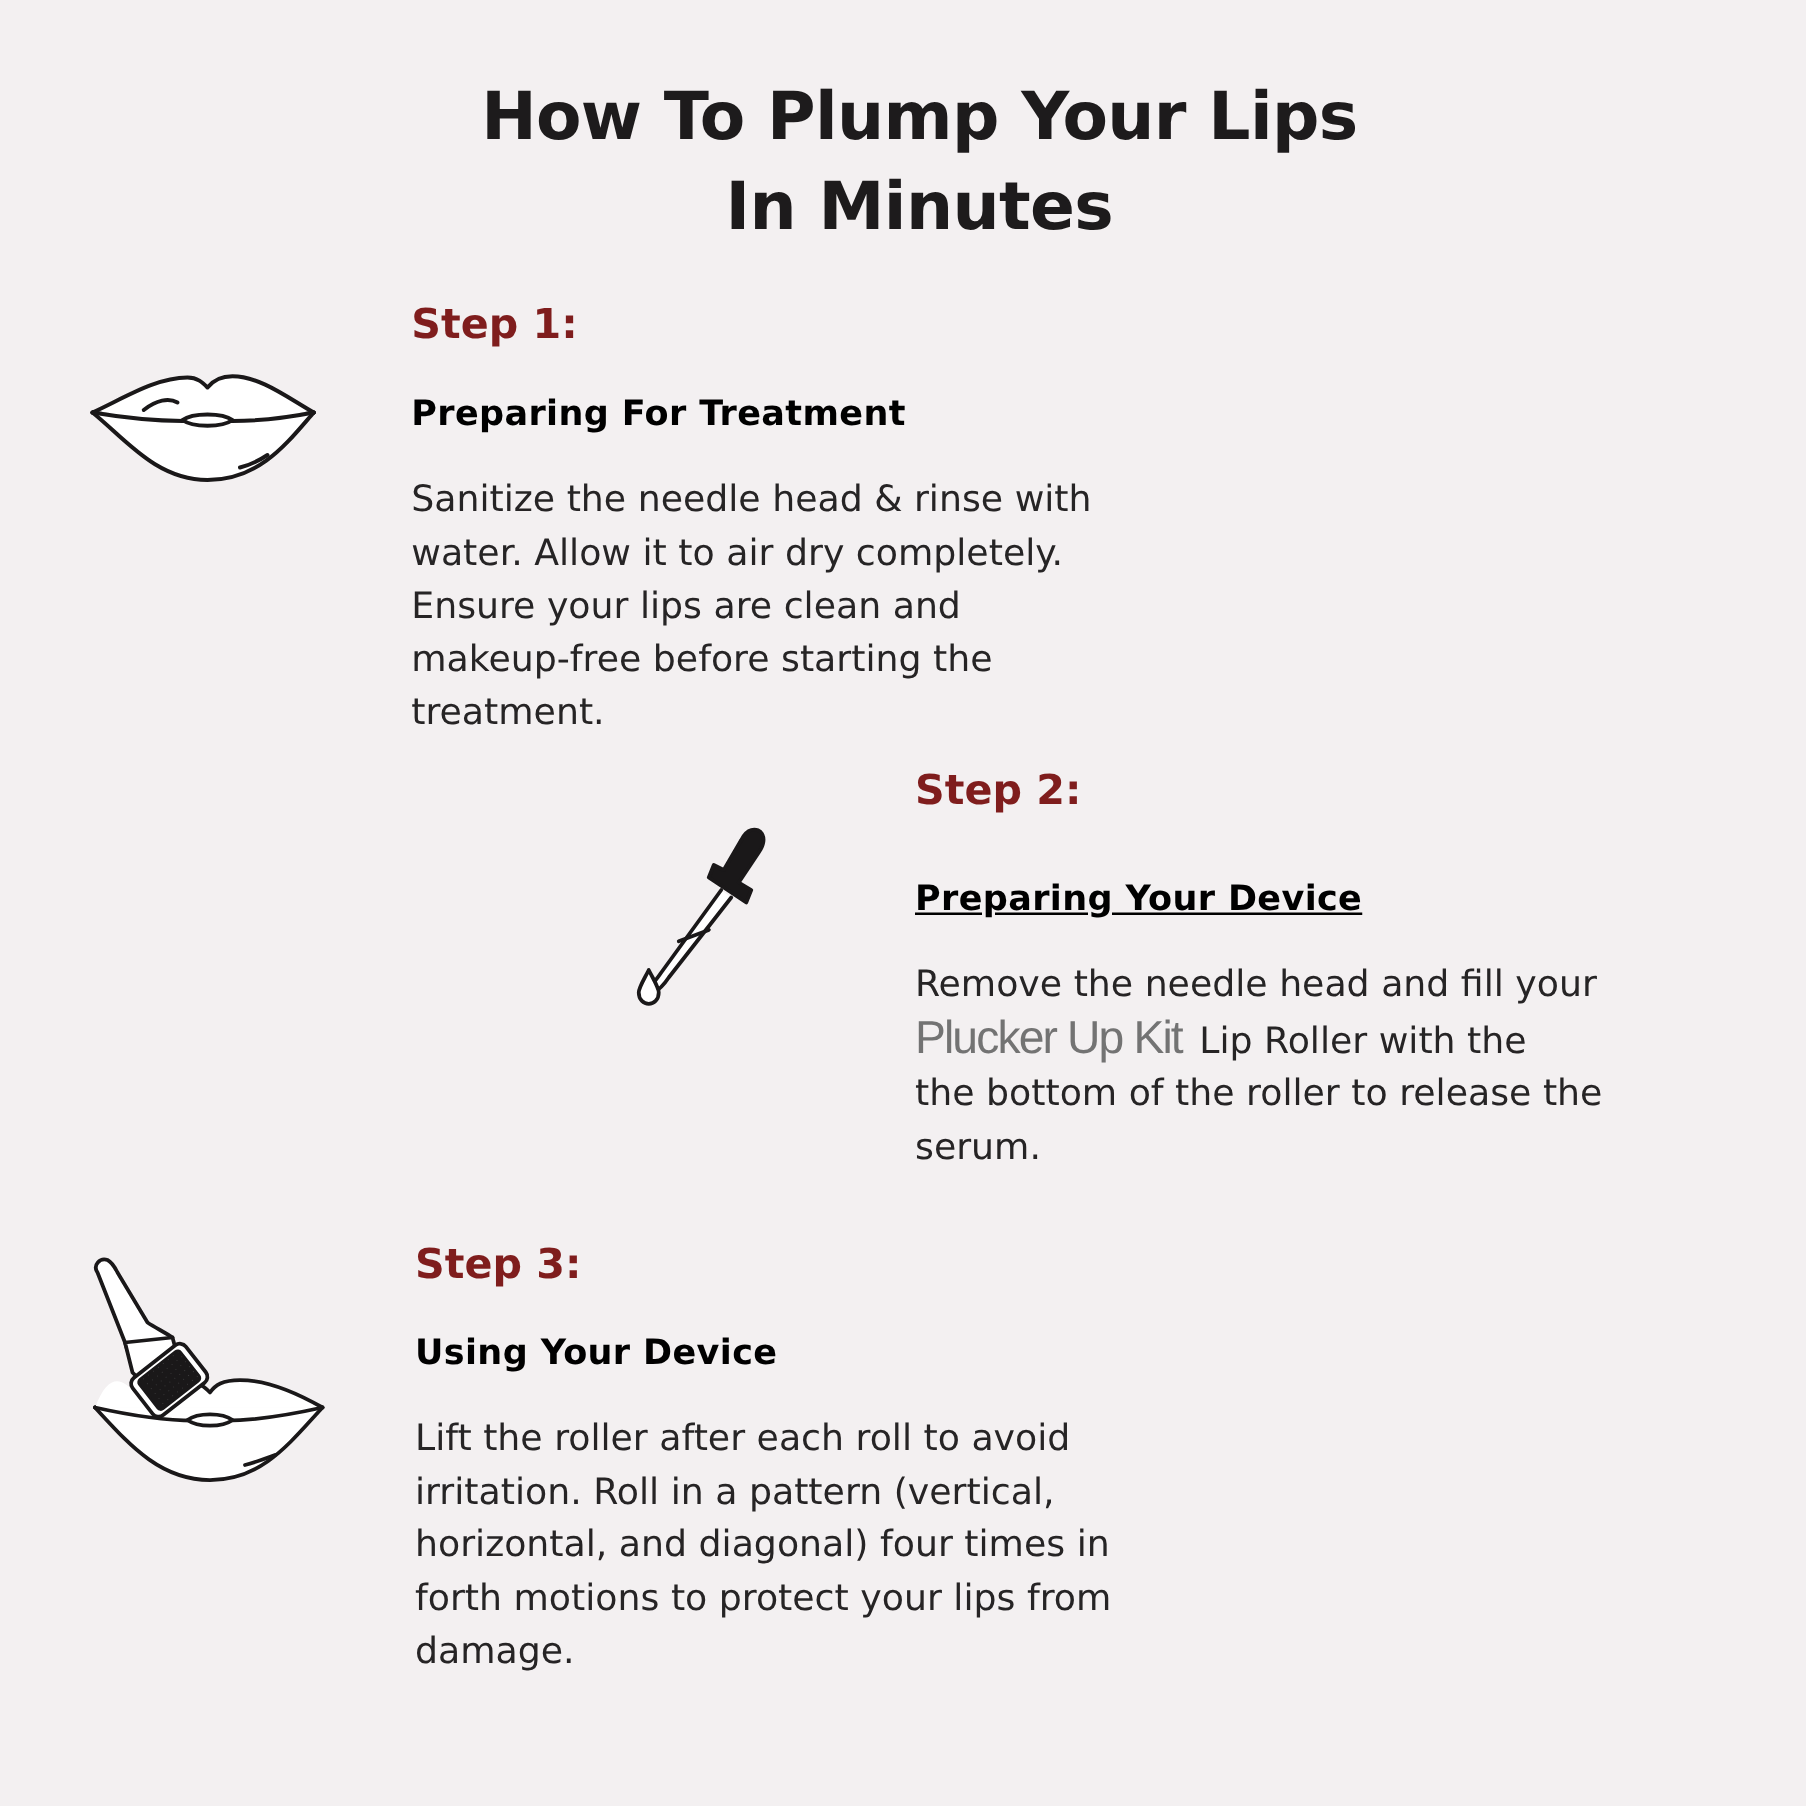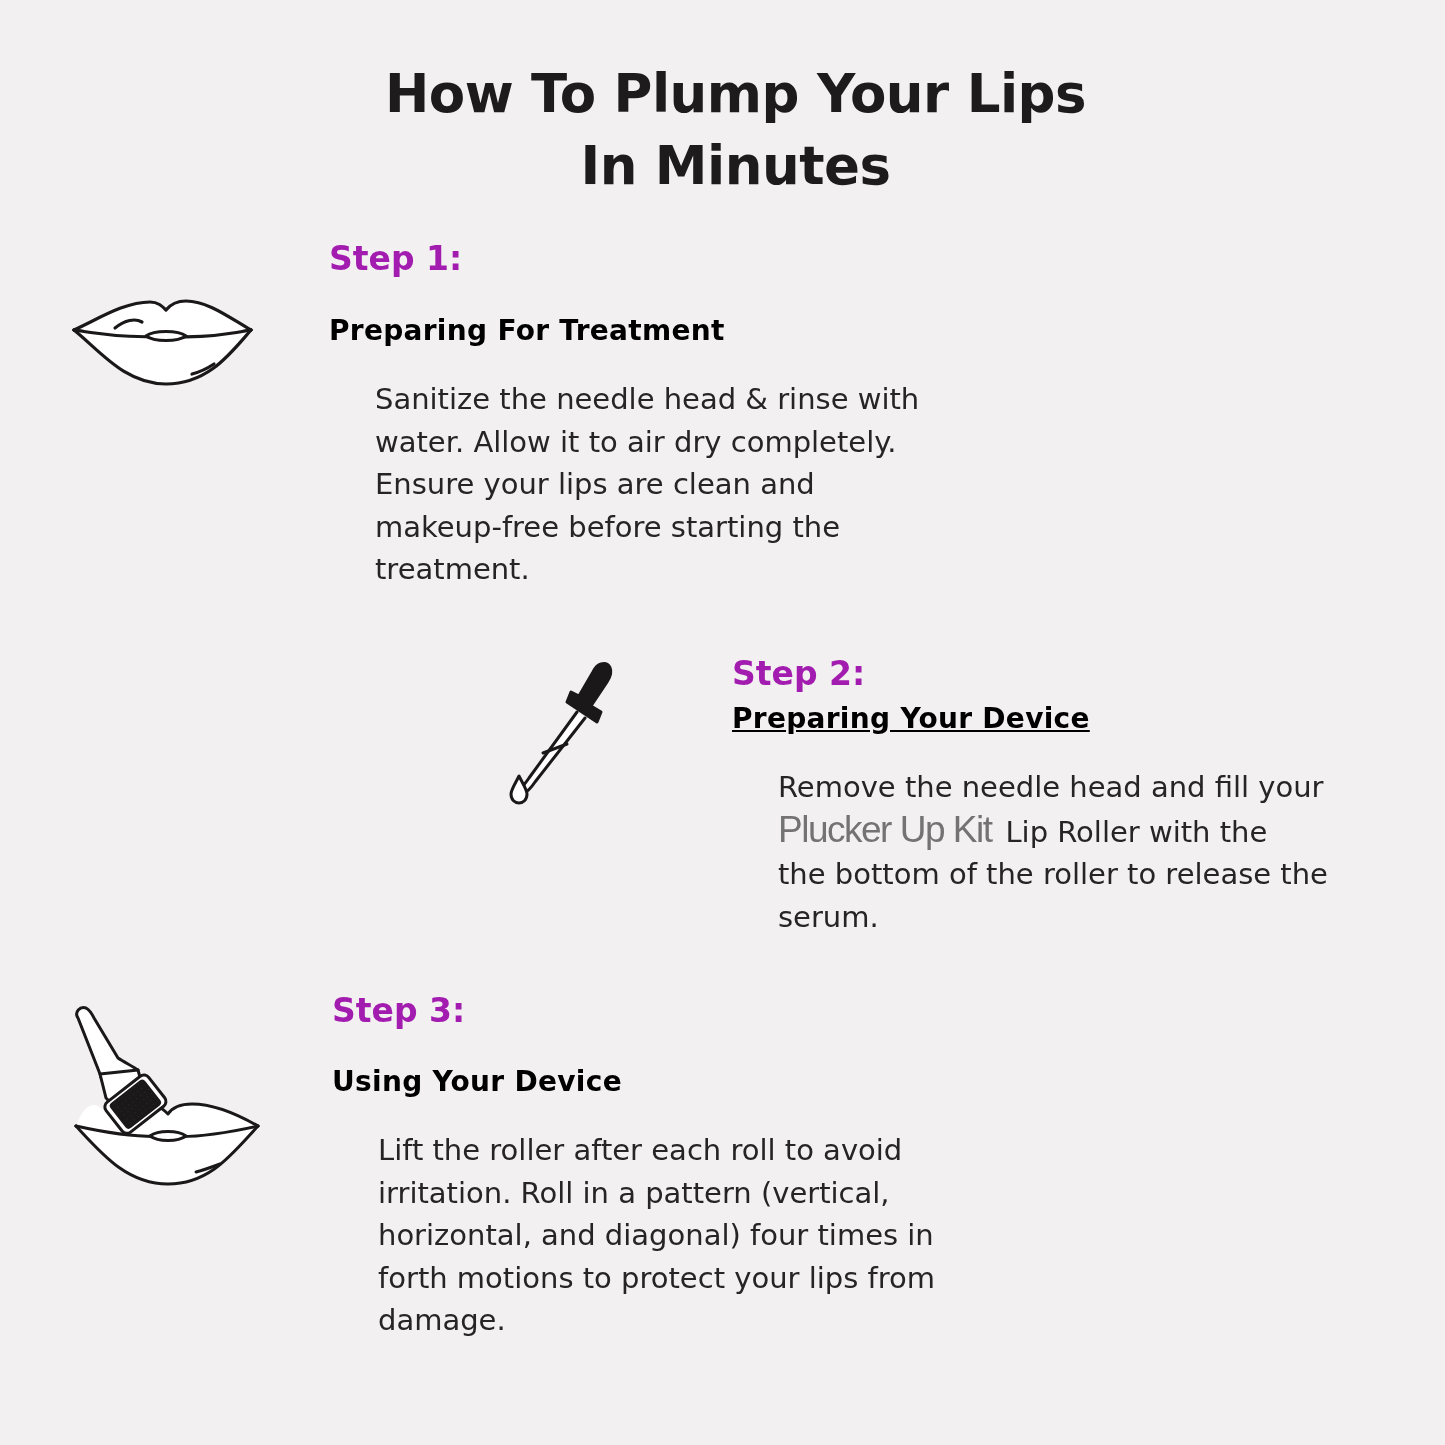--- a/index.html
+++ b/index.html
@@ -9,28 +9,28 @@
     font-family: "DejaVu Sans", sans-serif;
   }
   .title {
     position: absolute; left: 0; width: 1445px; top: 58px;
     text-align: center; font-weight: bold; font-size: 53px; line-height: 72px;
     letter-spacing: -0.5px; color: #1d1b1c; padding-left: 13px;
   }
   .title div { white-space: nowrap; }
   .step-label {
     position: absolute; font-weight: bold; font-size: 33px; line-height: 40px;
-    color: #a21caf; white-space: nowrap;
+    color: #7f1d1d; white-space: nowrap;
   }
   .step-heading {
     position: absolute; font-weight: bold; font-size: 28px; line-height: 36px;
     color: #000000; white-space: nowrap; letter-spacing: 0.3px;
   }
   .body-lines {
-    position: absolute; font-size: 29px; line-height: 42.6px; color: #262425; margin-left: 46px;
+    position: absolute; font-size: 29px; line-height: 42.6px; color: #262425;
   }
   .body-lines div { white-space: nowrap; }
   .brand {
     font-family: "Liberation Sans", sans-serif; font-size: 37px;
     letter-spacing: -1.5px; color: #737373; margin-right: 14px;
   }
   .icon { position: absolute; }
   .icon svg { display: block; }
 </style>
 </head>
@@ -75,21 +75,21 @@
 
       <path d="M72 52 L 24 118 C 20 124, 16 128, 14 132 L 12 136 L 18 134 C 22 132, 26 128, 30 122 L 80 58" fill="#fff"></path>
 
       <path d="M38 93 L 62 84"></path>
 
       <path d="M62 42 L 92 62 L 96 52 L 86 46 L 102 22 C 110 10, 104 2, 96 4 C 92 5, 90 8, 88 12 L 74 36 L 66 32 Z" fill="#1a1819"></path>
 
       <path d="M14 116 C 10 124, 6 130, 6 134 C 6 140, 10 143, 14 143 C 18 143, 22 140, 22 134 C 22 130, 18 124, 14 116 Z" fill="#fff" transform="translate(0,0)"></path>
     </svg>
   </div>
-  <div class="step-label" style="left:732px; top:654px;">Step 2:</div>
+  <div class="step-label" style="left:732px; top:612px;">Step 2:</div>
   <div class="step-heading" style="left:732px; top:701px;text-decoration:underline;">Preparing Your Device</div>
   <div class="body-lines" style="left:732px; top:766px;">
     <div>Remove the needle head and fill your</div>
     <div><span class="brand">Plucker Up Kit</span><span>Lip Roller with the</span></div>
     <div>the bottom of the roller to release the</div>
     <div>serum.</div>
   </div>
 </div>
 
 <div>

